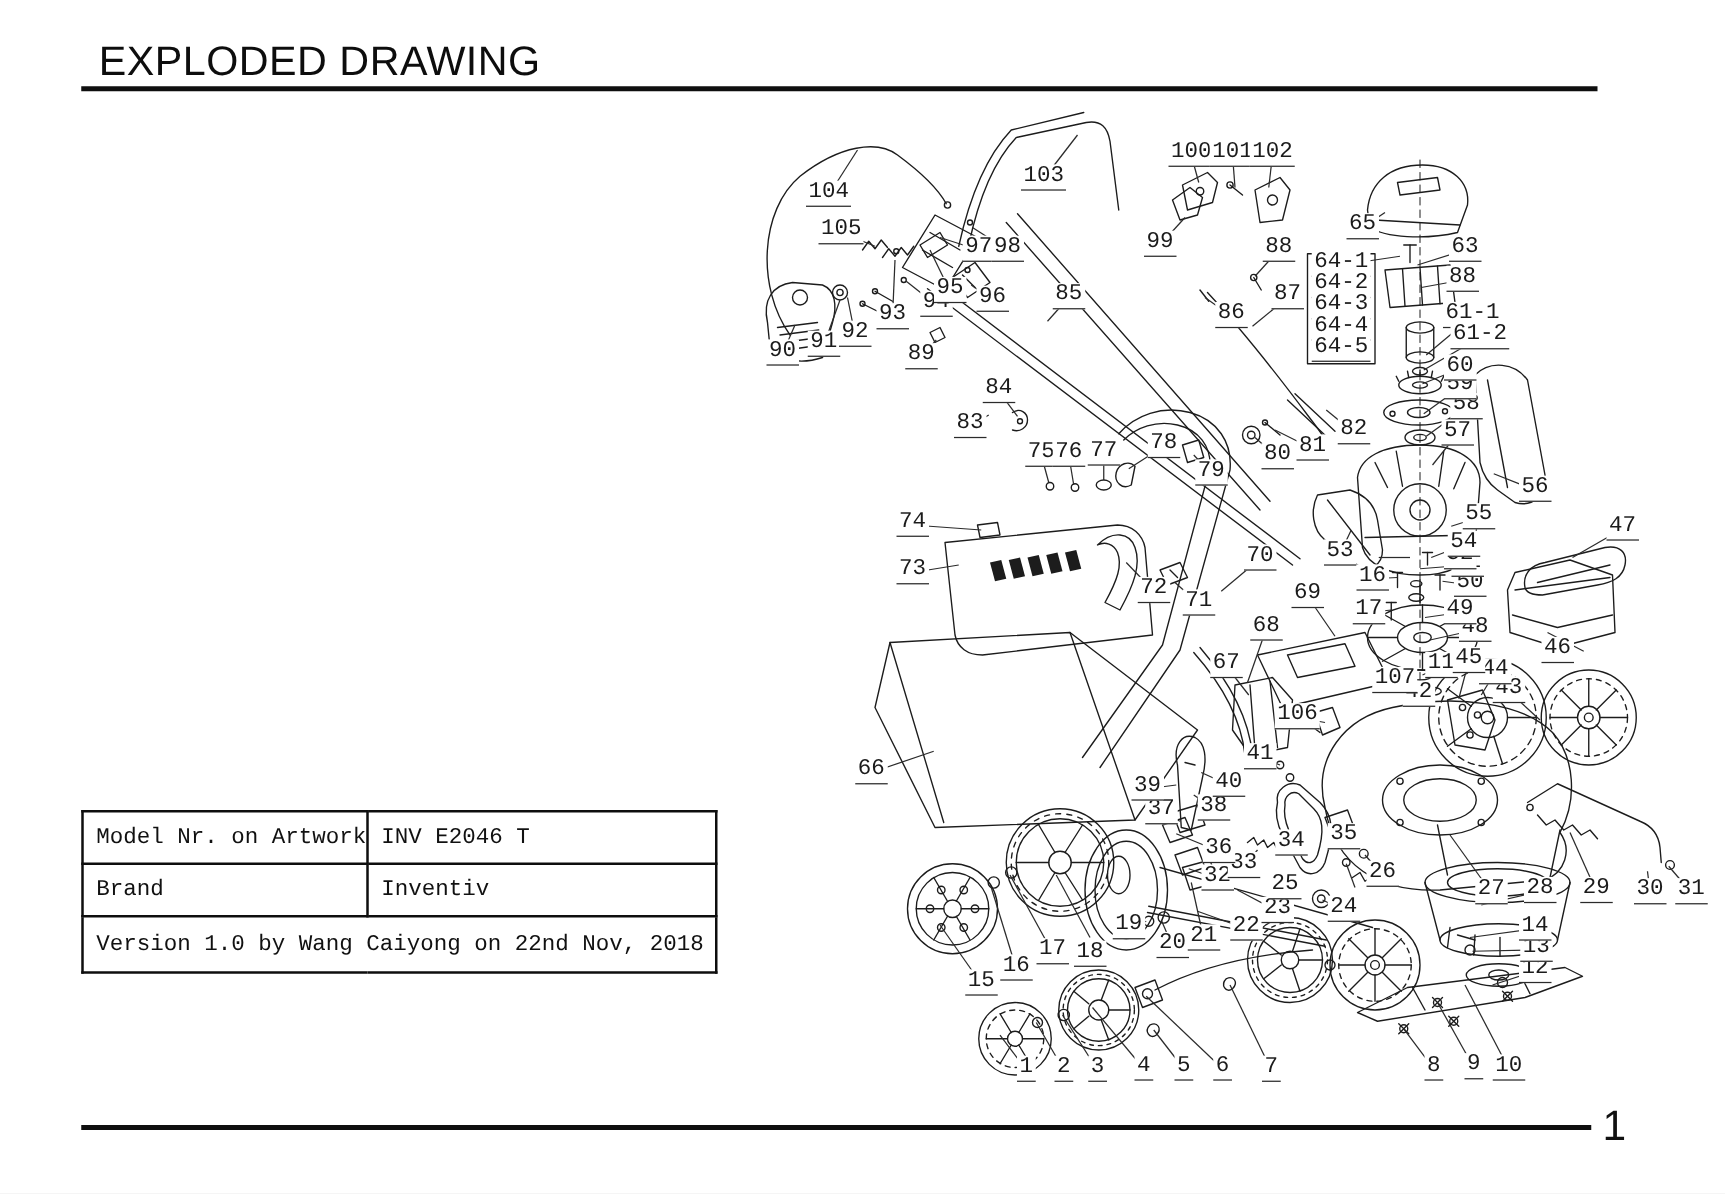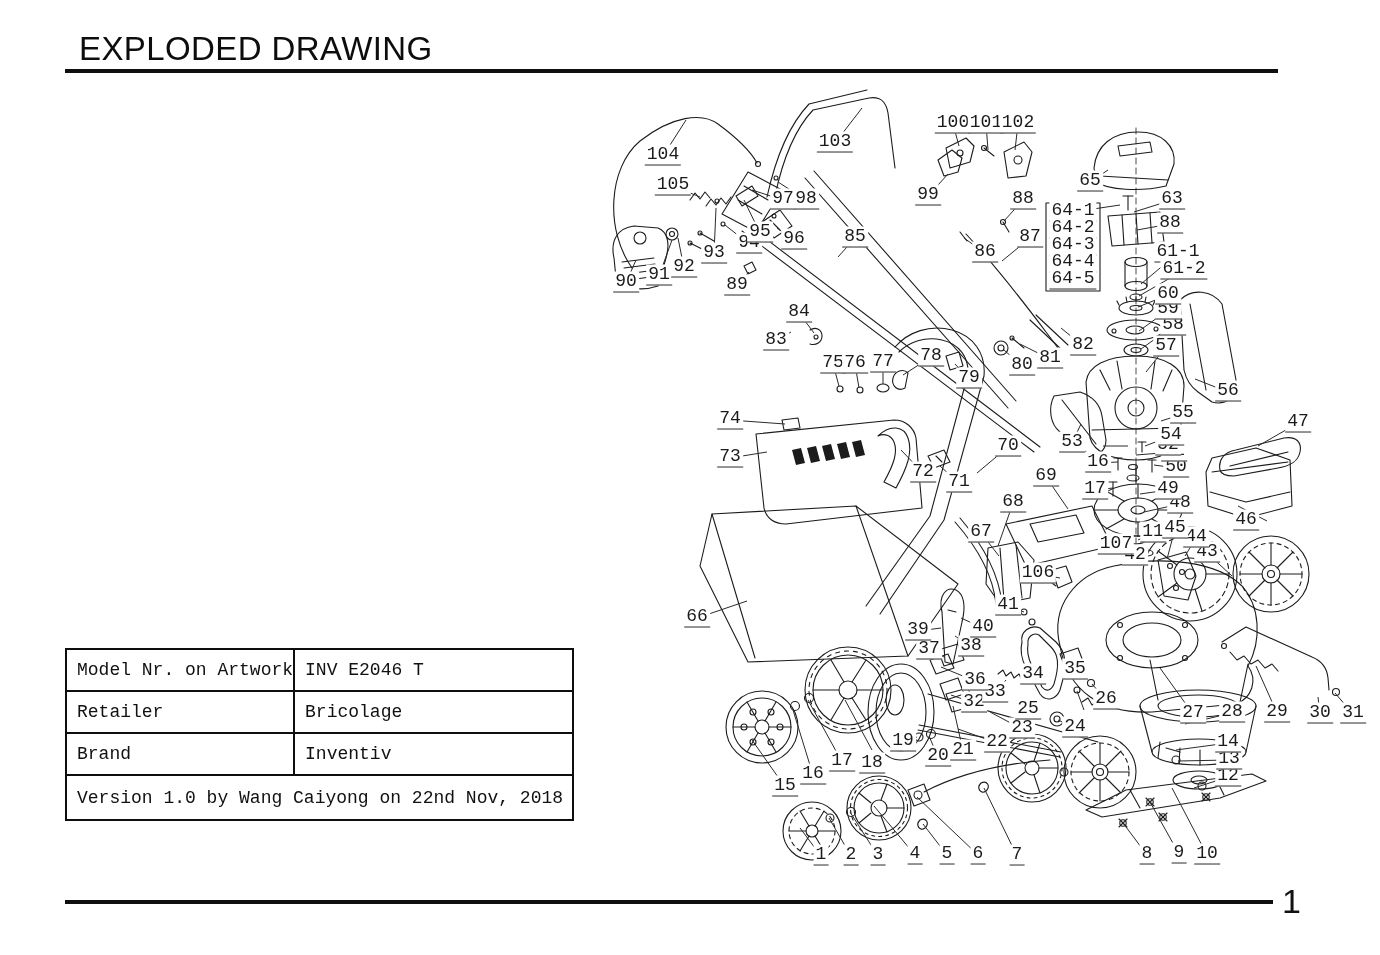--- a/index.html
+++ b/index.html
@@ -622,24 +622,20 @@
     <colgroup>
         <col class="col-label">
         <col class="col-value">
       </colgroup>
     <tbody>
     <tr>
       <td>Model Nr. on Artwork</td>
       <td>INV E2046 T</td>
     </tr>
     <tr>
-      <td>Retailer</td>
-      <td>Bricolage</td>
-    </tr>
-    <tr>
       <td>Brand</td>
       <td>Inventiv</td>
     </tr>
     <tr class="version-row">
       <td colspan="2">Version 1.0 by Wang Caiyong on 22nd Nov, 2018</td>
     </tr>
   </tbody>
     </table>
 
 </div>

